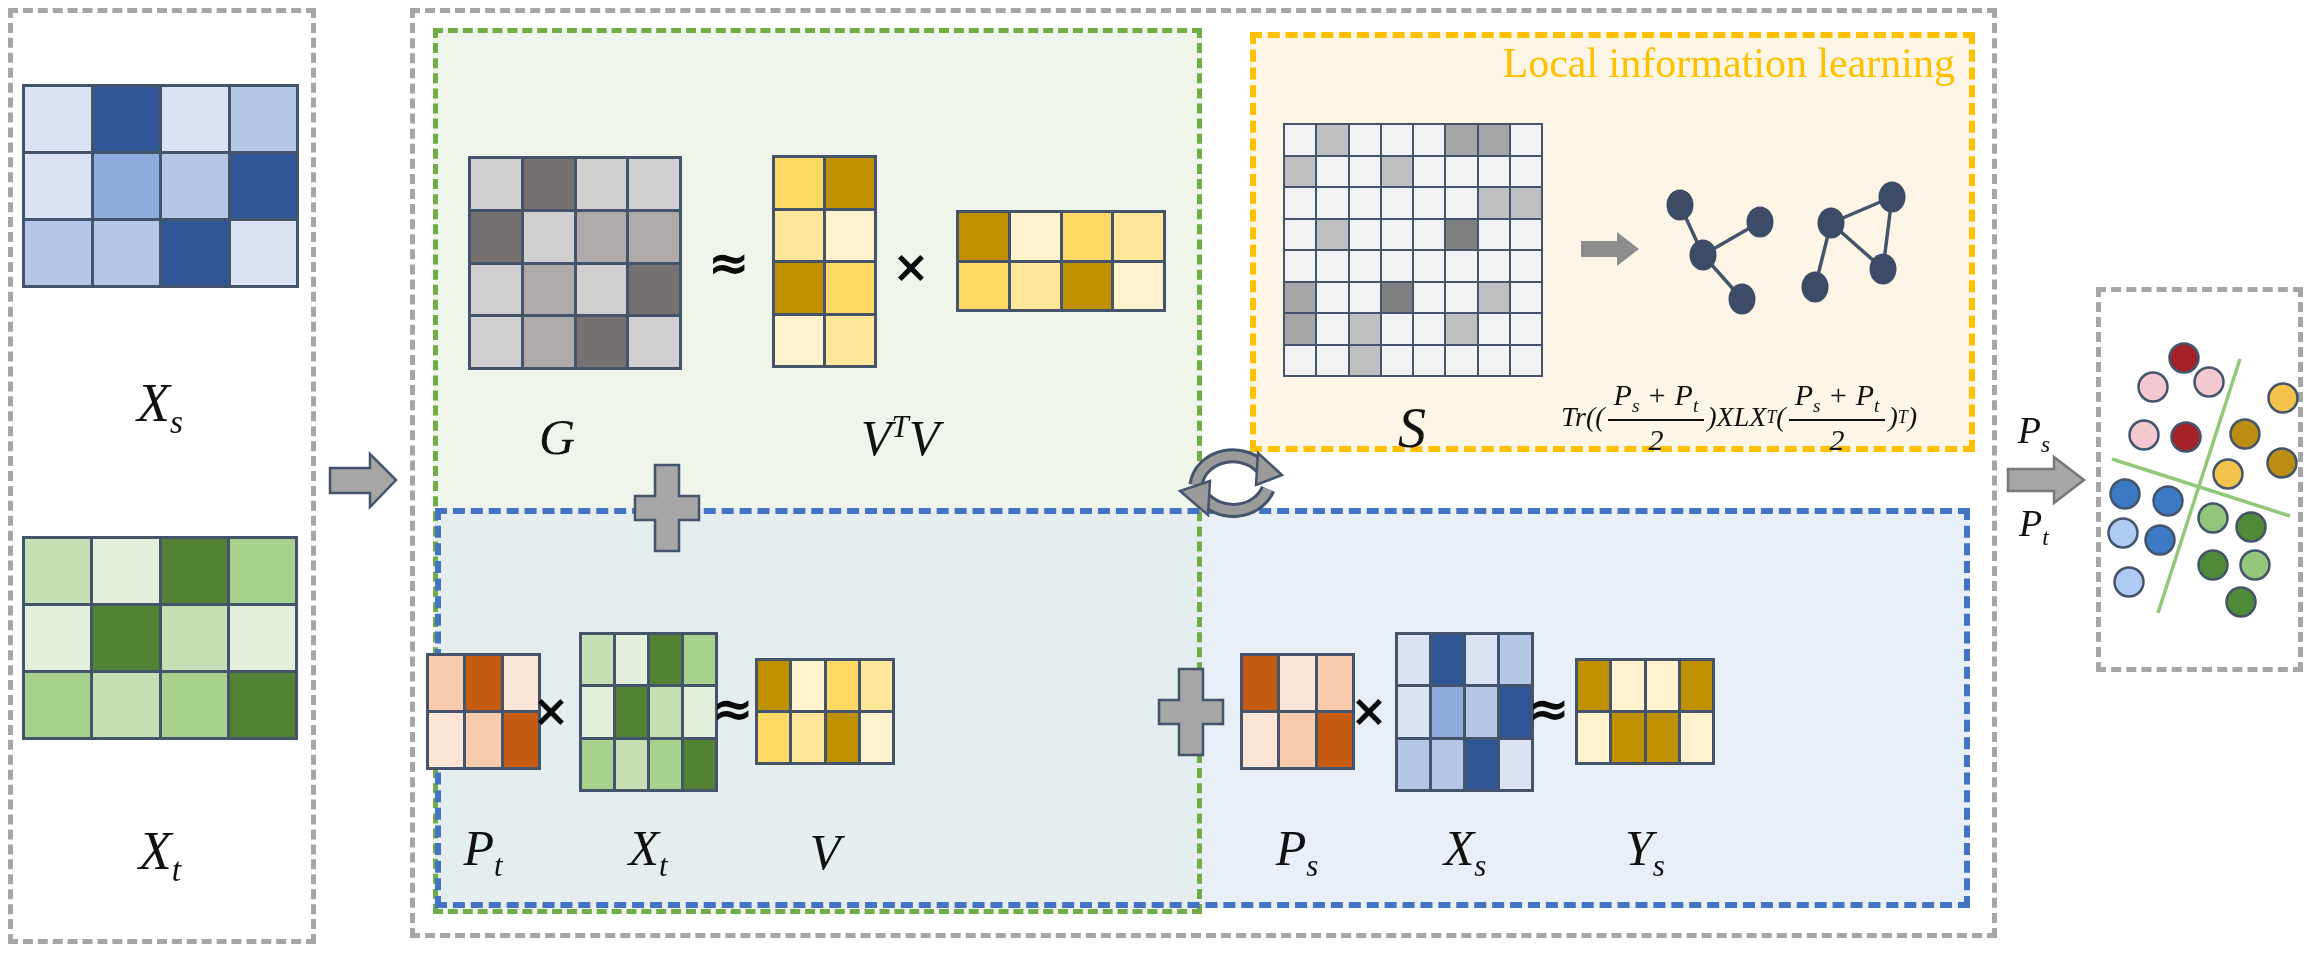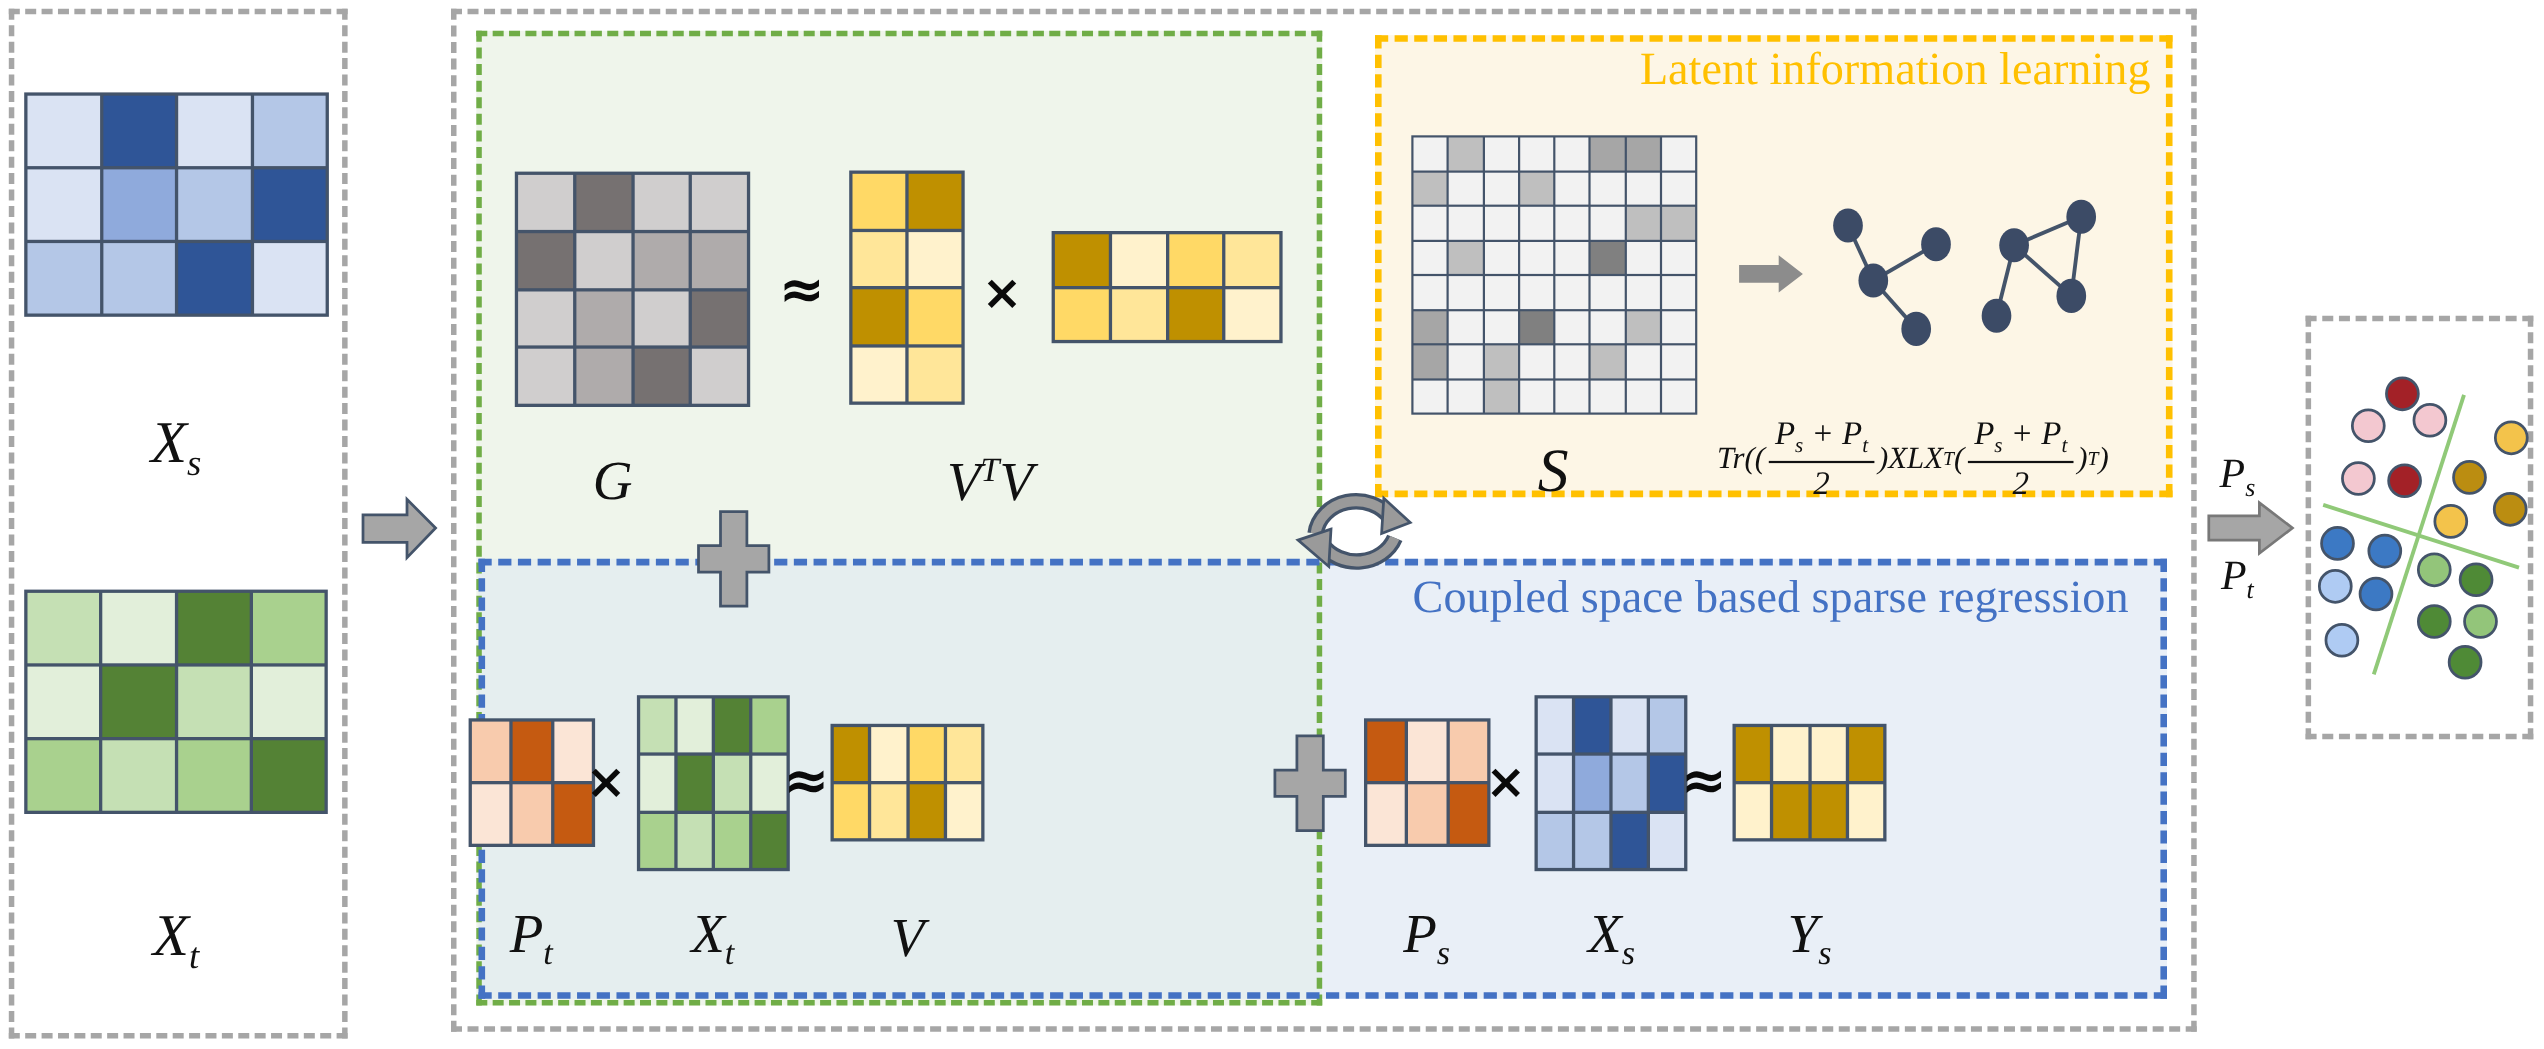--- a/index.html
+++ b/index.html
@@ -39,22 +39,21 @@
   <div class="fill" style="left:435px;top:508px;width:767px;height:400px;background:#E5EEEF;"></div>
   <div class="fill" style="left:1202px;top:508px;width:768px;height:400px;background:#E9EFF7;"></div>
 
   <div class="dbox" style="left:8px;top:8px;width:308px;height:936px;border-width:5px;border-color:#A6A6A6;"></div>
   <div class="dbox" style="left:410px;top:8px;width:1587px;height:930px;border-width:5px;border-color:#A6A6A6;"></div>
   <div class="dbox" style="left:433px;top:28px;width:769px;height:886px;border-width:5px;border-color:#70AD47;"></div>
   <div class="dbox" style="left:435px;top:508px;width:1535px;height:400px;border-width:6px;border-color:#4472C4;"></div>
   <div class="dbox" style="left:1250px;top:32px;width:725px;height:420px;border-width:6px;border-color:#FFC000;background:#FDF6E6;"></div>
   <div class="dbox" style="left:2096px;top:287px;width:207px;height:385px;border-width:5px;border-color:#A6A6A6;"></div>
 
-  <div class="title" style="left:1370px;top:40px;width:585px;color:#FFC000;">Latent information learning</div>
-  <div class="title" style="left:1270px;top:520px;width:665px;color:#4472C4;">Coupled space based sparse regression</div>
+  <div class="title" style="left:1370px;top:40px;width:585px;color:#FFC000;">Local information learning</div>
 
   <div class="matrix" style="left: 22px; top: 84px; width: 277px; height: 204px; grid-template-columns: repeat(4, 1fr);">
       <div class="cell" style="background: rgb(218, 227, 243);"></div>
       <div class="cell" style="background: rgb(47, 85, 151);"></div>
       <div class="cell" style="background: rgb(218, 227, 243);"></div>
       <div class="cell" style="background: rgb(180, 199, 231);"></div>
       <div class="cell" style="background: rgb(218, 227, 243);"></div>
       <div class="cell" style="background: rgb(143, 170, 220);"></div>
       <div class="cell" style="background: rgb(180, 199, 231);"></div>
       <div class="cell" style="background: rgb(47, 85, 151);"></div>

